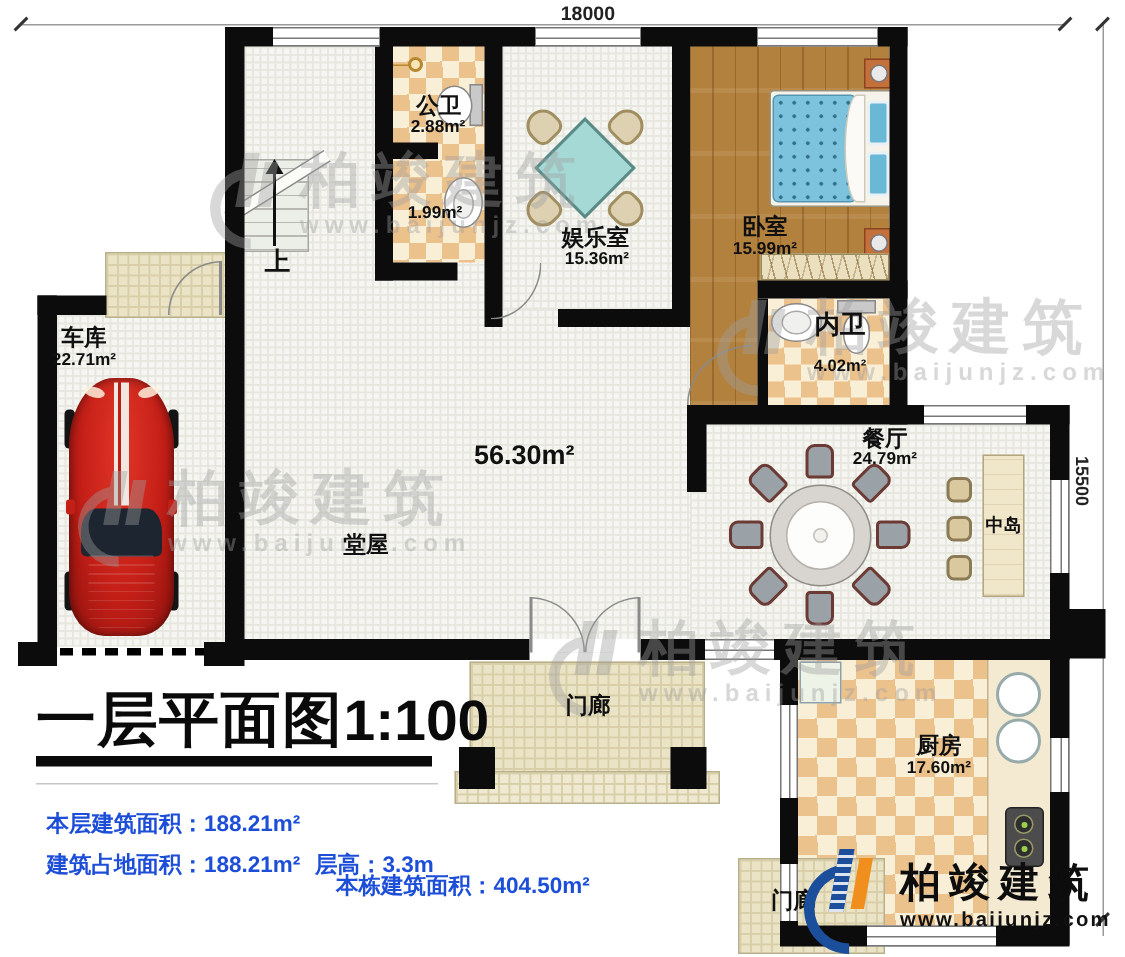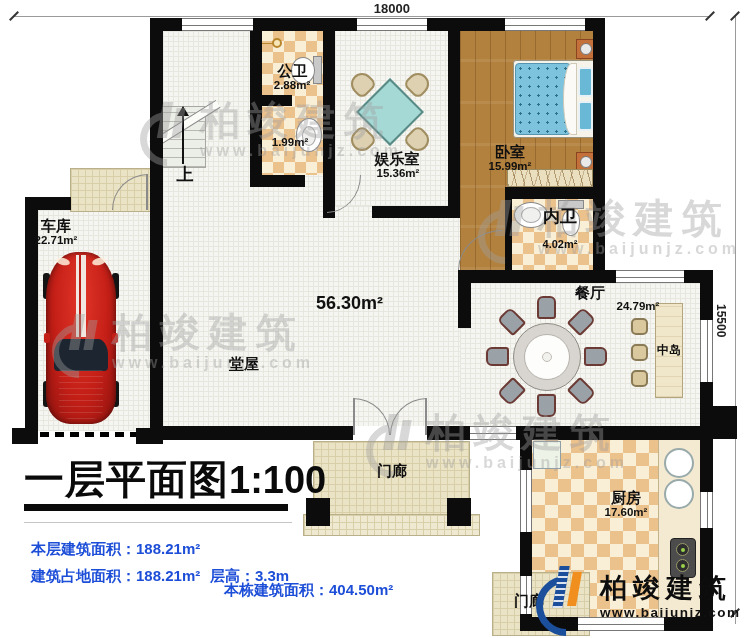--- a/index.html
+++ b/index.html
@@ -218,21 +218,21 @@
   <div class="lbl lbl-name" style="left:352px;top:151px;width:90px;">娱乐室</div>
   <div class="lbl lbl-area" style="left:356px;top:167px;width:84px;">15.36m²</div>
 
   <div class="lbl lbl-name" style="left:479px;top:144px;width:62px;">卧室</div>
   <div class="lbl lbl-area" style="left:472px;top:160px;width:76px;">15.99m²</div>
 
   <div class="lbl lbl-name" style="left:528px;top:208px;width:64px;font-size:17px;">内卫</div>
   <div class="lbl lbl-area" style="left:527px;top:239px;width:66px;font-size:11px;">4.02m²</div>
 
   <div class="lbl lbl-name" style="left:560px;top:285px;width:60px;">餐厅</div>
-  <div class="lbl lbl-area" style="left:556px;top:300px;width:68px;margin-left:48px;">24.79m²</div>
+  <div class="lbl lbl-area" style="left:556px;top:300px;width:68px;">24.79m²</div>
 
   <div class="lbl lbl-name" style="left:655px;top:344px;width:28px;font-size:12px;z-index:8;">中岛</div>
 
   <div class="lbl lbl-area" style="left:316px;top:294px;width:64px;font-size:18px;">56.30m²</div>
   <div class="lbl lbl-name" style="left:221px;top:356px;width:46px;">堂屋</div>
 
   <div class="lbl lbl-name" style="left:597px;top:490px;width:58px;">厨房</div>
   <div class="lbl lbl-area" style="left:591px;top:506px;width:70px;">17.60m²</div>
 
   <div class="lbl lbl-name" style="left:362px;top:463px;width:60px;">门廊</div>

